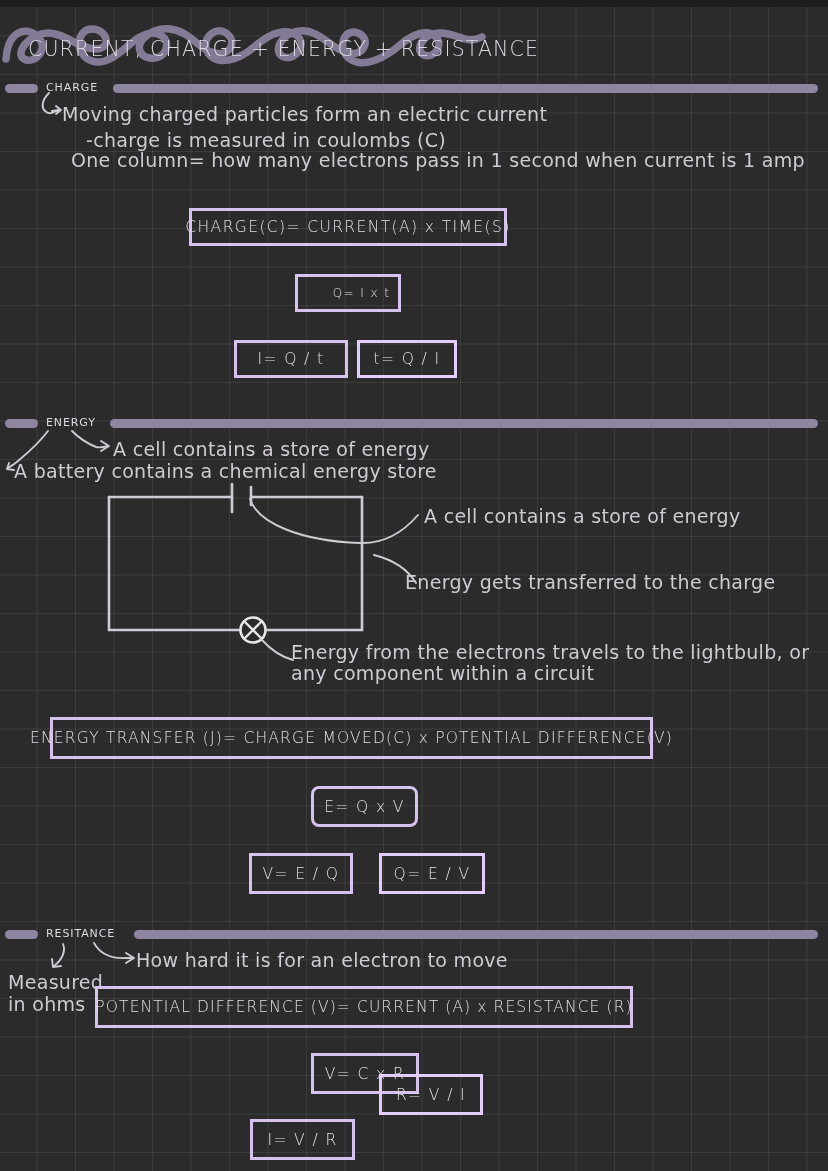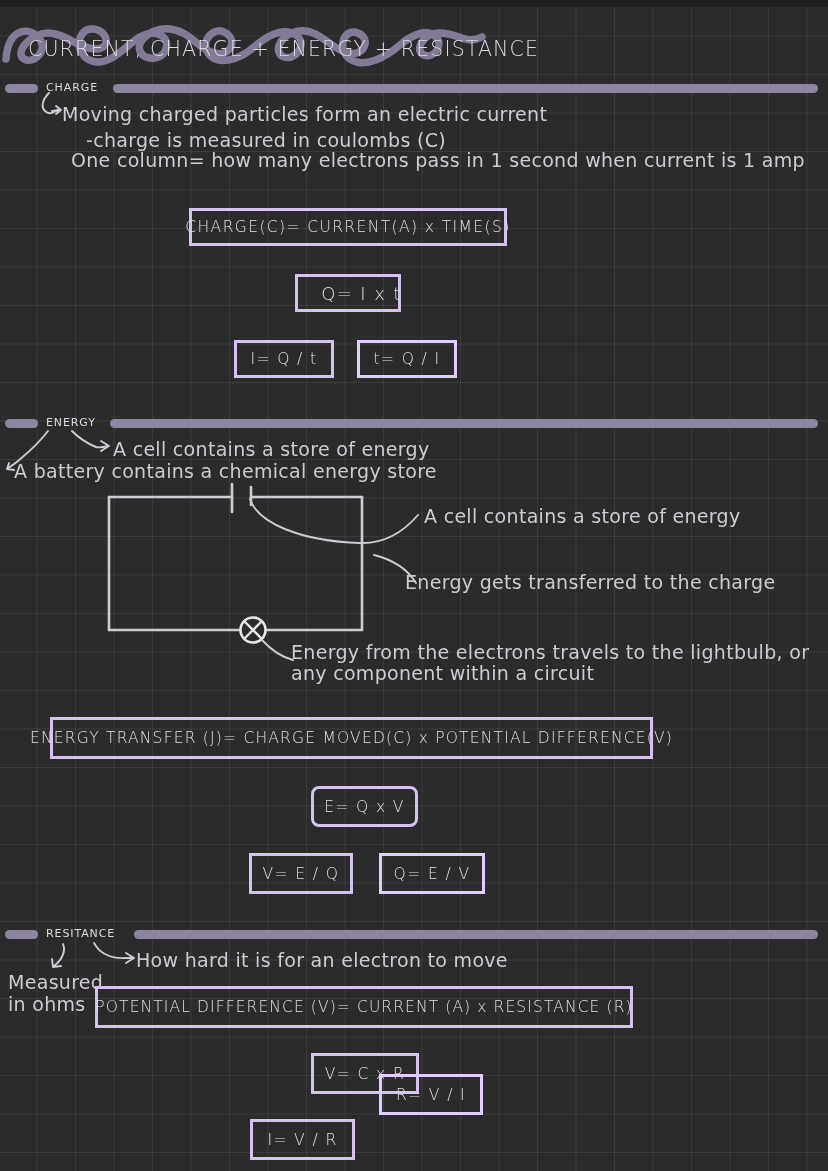--- a/index.html
+++ b/index.html
@@ -131,22 +131,22 @@
 
   <div class="sec-stub" style="top:77px;"></div>
   <div class="sec-label" style="left:46px; top:74px;">CHARGE</div>
   <div class="sec-rule" style="left:113px; top:77px; width:705px;"></div>
 
   <div class="note" style="left:62px; top:96px;">Moving charged particles form an electric current</div>
   <div class="note" style="left:86px; top:122px;">-charge is measured in coulombs (C)</div>
   <div class="note" style="left:71px; top:142px;">One column= how many electrons pass in 1 second when current is 1 amp</div>
 
   <div class="fbox" style="left:189px; top:201px; width:318px; height:38px; font-size:15.5px;">CHARGE(C)=  CURRENT(A)  x  TIME(S)</div>
-  <div class="fbox" style="left:295px; top:267px; width:106px; height:38px; font-size:18px;padding-left:27px;">Q=  I  x  t</div>
-  <div class="fbox" style="left:234px; top:333px; width:100px; height:38px; font-size:15.5px;">I=  Q  /  t</div>
+  <div class="fbox" style="left:295px; top:267px; width:106px; height:38px; font-size:12px;padding-left:27px;">Q=  I  x  t</div>
+  <div class="fbox" style="left:234px; top:333px; width:114px; height:38px; font-size:15.5px;">I=  Q  /  t</div>
   <div class="fbox brightborder" style="left:357px; top:333px; width:100px; height:38px; font-size:15.5px;">t=  Q  /  I</div>
 
   <div class="sec-stub" style="top:412px;"></div>
   <div class="sec-label" style="left:46px; top:409px;">ENERGY</div>
   <div class="sec-rule" style="left:110px; top:412px; width:708px;"></div>
 
   <div class="note" style="left:113px; top:431px;">A cell contains a store of energy</div>
   <div class="note" style="left:14px; top:453px;">A battery contains a chemical energy store</div>
 
   <div class="note" style="left:424px; top:498px;">A cell contains a store of energy</div>

